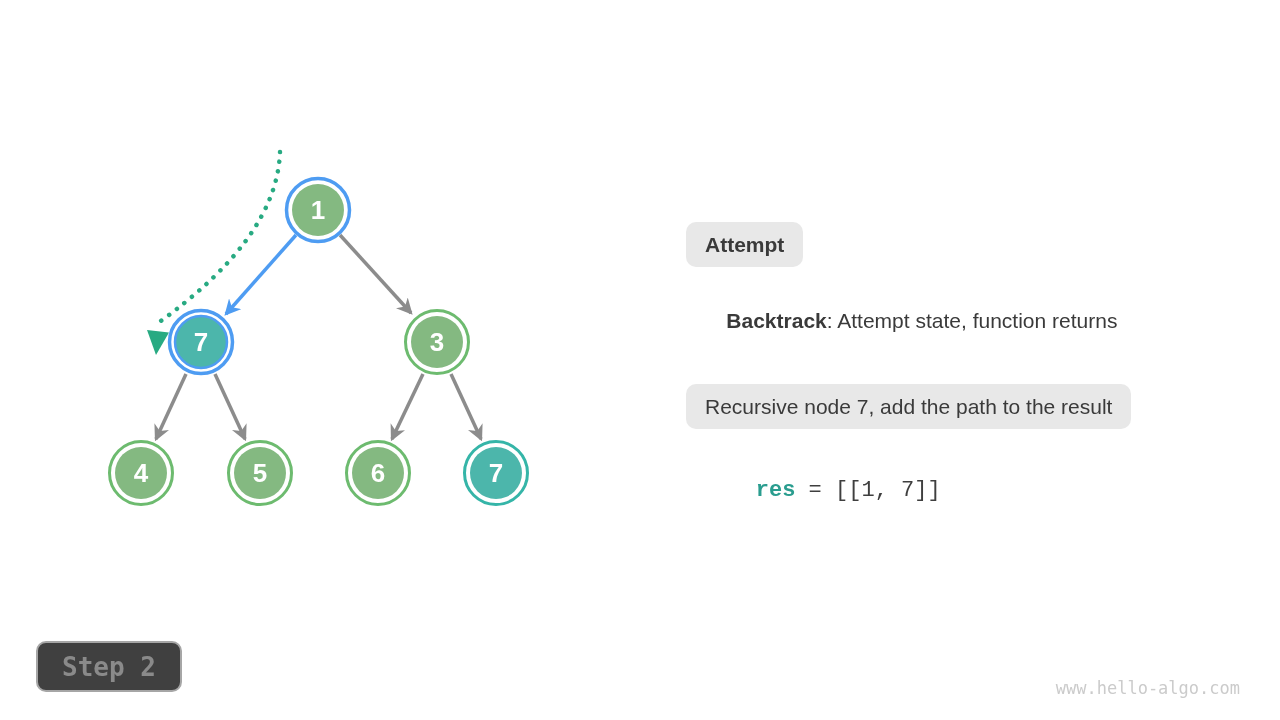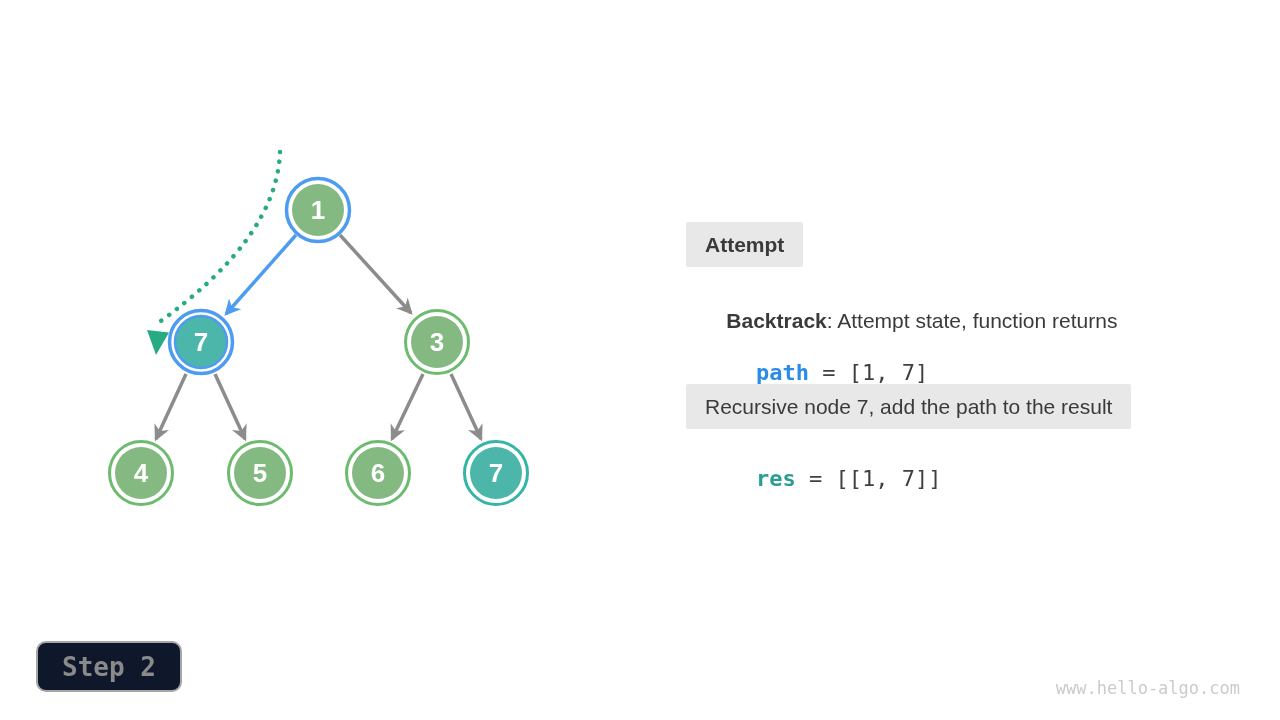--- a/index.html
+++ b/index.html
@@ -6,38 +6,38 @@
   .canvas{
     position:relative;width:1280px;height:720px;background:#ffffff;overflow:hidden;
     font-family:"Liberation Sans",sans-serif;
   }
   svg.tree{position:absolute;left:0;top:0;width:1280px;height:720px;}
   svg.tree text{
     font-family:"Liberation Sans",sans-serif;font-weight:bold;font-size:26px;
     fill:#ffffff;text-anchor:middle;
   }
   .note{
-    position:absolute;background:#E8E8E8;border-radius:2px;height:45px;
+    position:absolute;background:#E8E8E8;border-radius:10px;height:45px;
     display:inline-flex;align-items:center;padding:0 19px;
     font-size:21px;color:#3A3A3A;white-space:pre;
   }
   .plain{
     position:absolute;font-size:21px;line-height:25px;color:#3A3A3A;white-space:pre;
   }
   .b{font-weight:bold;}
   .code{
     position:absolute;font-family:"DejaVu Sans Mono",monospace;font-size:22px;
     line-height:28px;color:#3F3F3F;white-space:pre;
   }
   .code .vn{font-weight:bold;}
   .vn-blue{color:#2A8BE8;}
   .vn-teal{color:#2A9D8F;}
   .step-badge{
     position:absolute;left:36px;top:641px;width:146px;height:51px;box-sizing:border-box;
-    border:2px solid #A6A6A6;border-radius:10px;background:#0f172a;
+    border:2px solid #A6A6A6;border-radius:10px;background:#404040;
     display:flex;align-items:center;justify-content:center;
     font-family:"DejaVu Sans Mono",monospace;font-weight:bold;font-size:26px;color:#8A8A8A;
     white-space:pre;
   }
   .watermark{
     position:absolute;right:40px;top:678px;
     font-family:"DejaVu Sans Mono",monospace;font-size:17px;color:#CBCBCB;
   }
 </style>
 </head>
@@ -109,29 +109,26 @@
   </svg>
 
   <div class="note" style="left:686px;top:222px;">
     <span class="b">Attempt</span>
   </div>
 
   <div class="plain" style="left:703px;top:283px;">
     <span class="b">Backtrack</span><span>: Attempt state, function returns</span>
   </div>
 
-  <div class="code" style="left:703px;top:331px;">
-    <span class="vn vn-blue">path</span><span> = [1, 7]</span>
-  </div>
 
   <div class="note" style="left:686px;top:384px;">
     <span>Recursive node 7, add the path to the result</span>
   </div>
 
-  <div class="code" style="left:703px;top:437px;">
+  <div class="code" style="left:703px;top:449px;font-family:Liberation Mono, monospace;">
     <span class="vn vn-teal">res</span><span> = [[1, 7]]</span>
   </div>
 
   <div class="step-badge">
     <span>Step 2</span>
   </div>
 
   <div class="watermark">www.hello-algo.com</div>
 
 </div>

